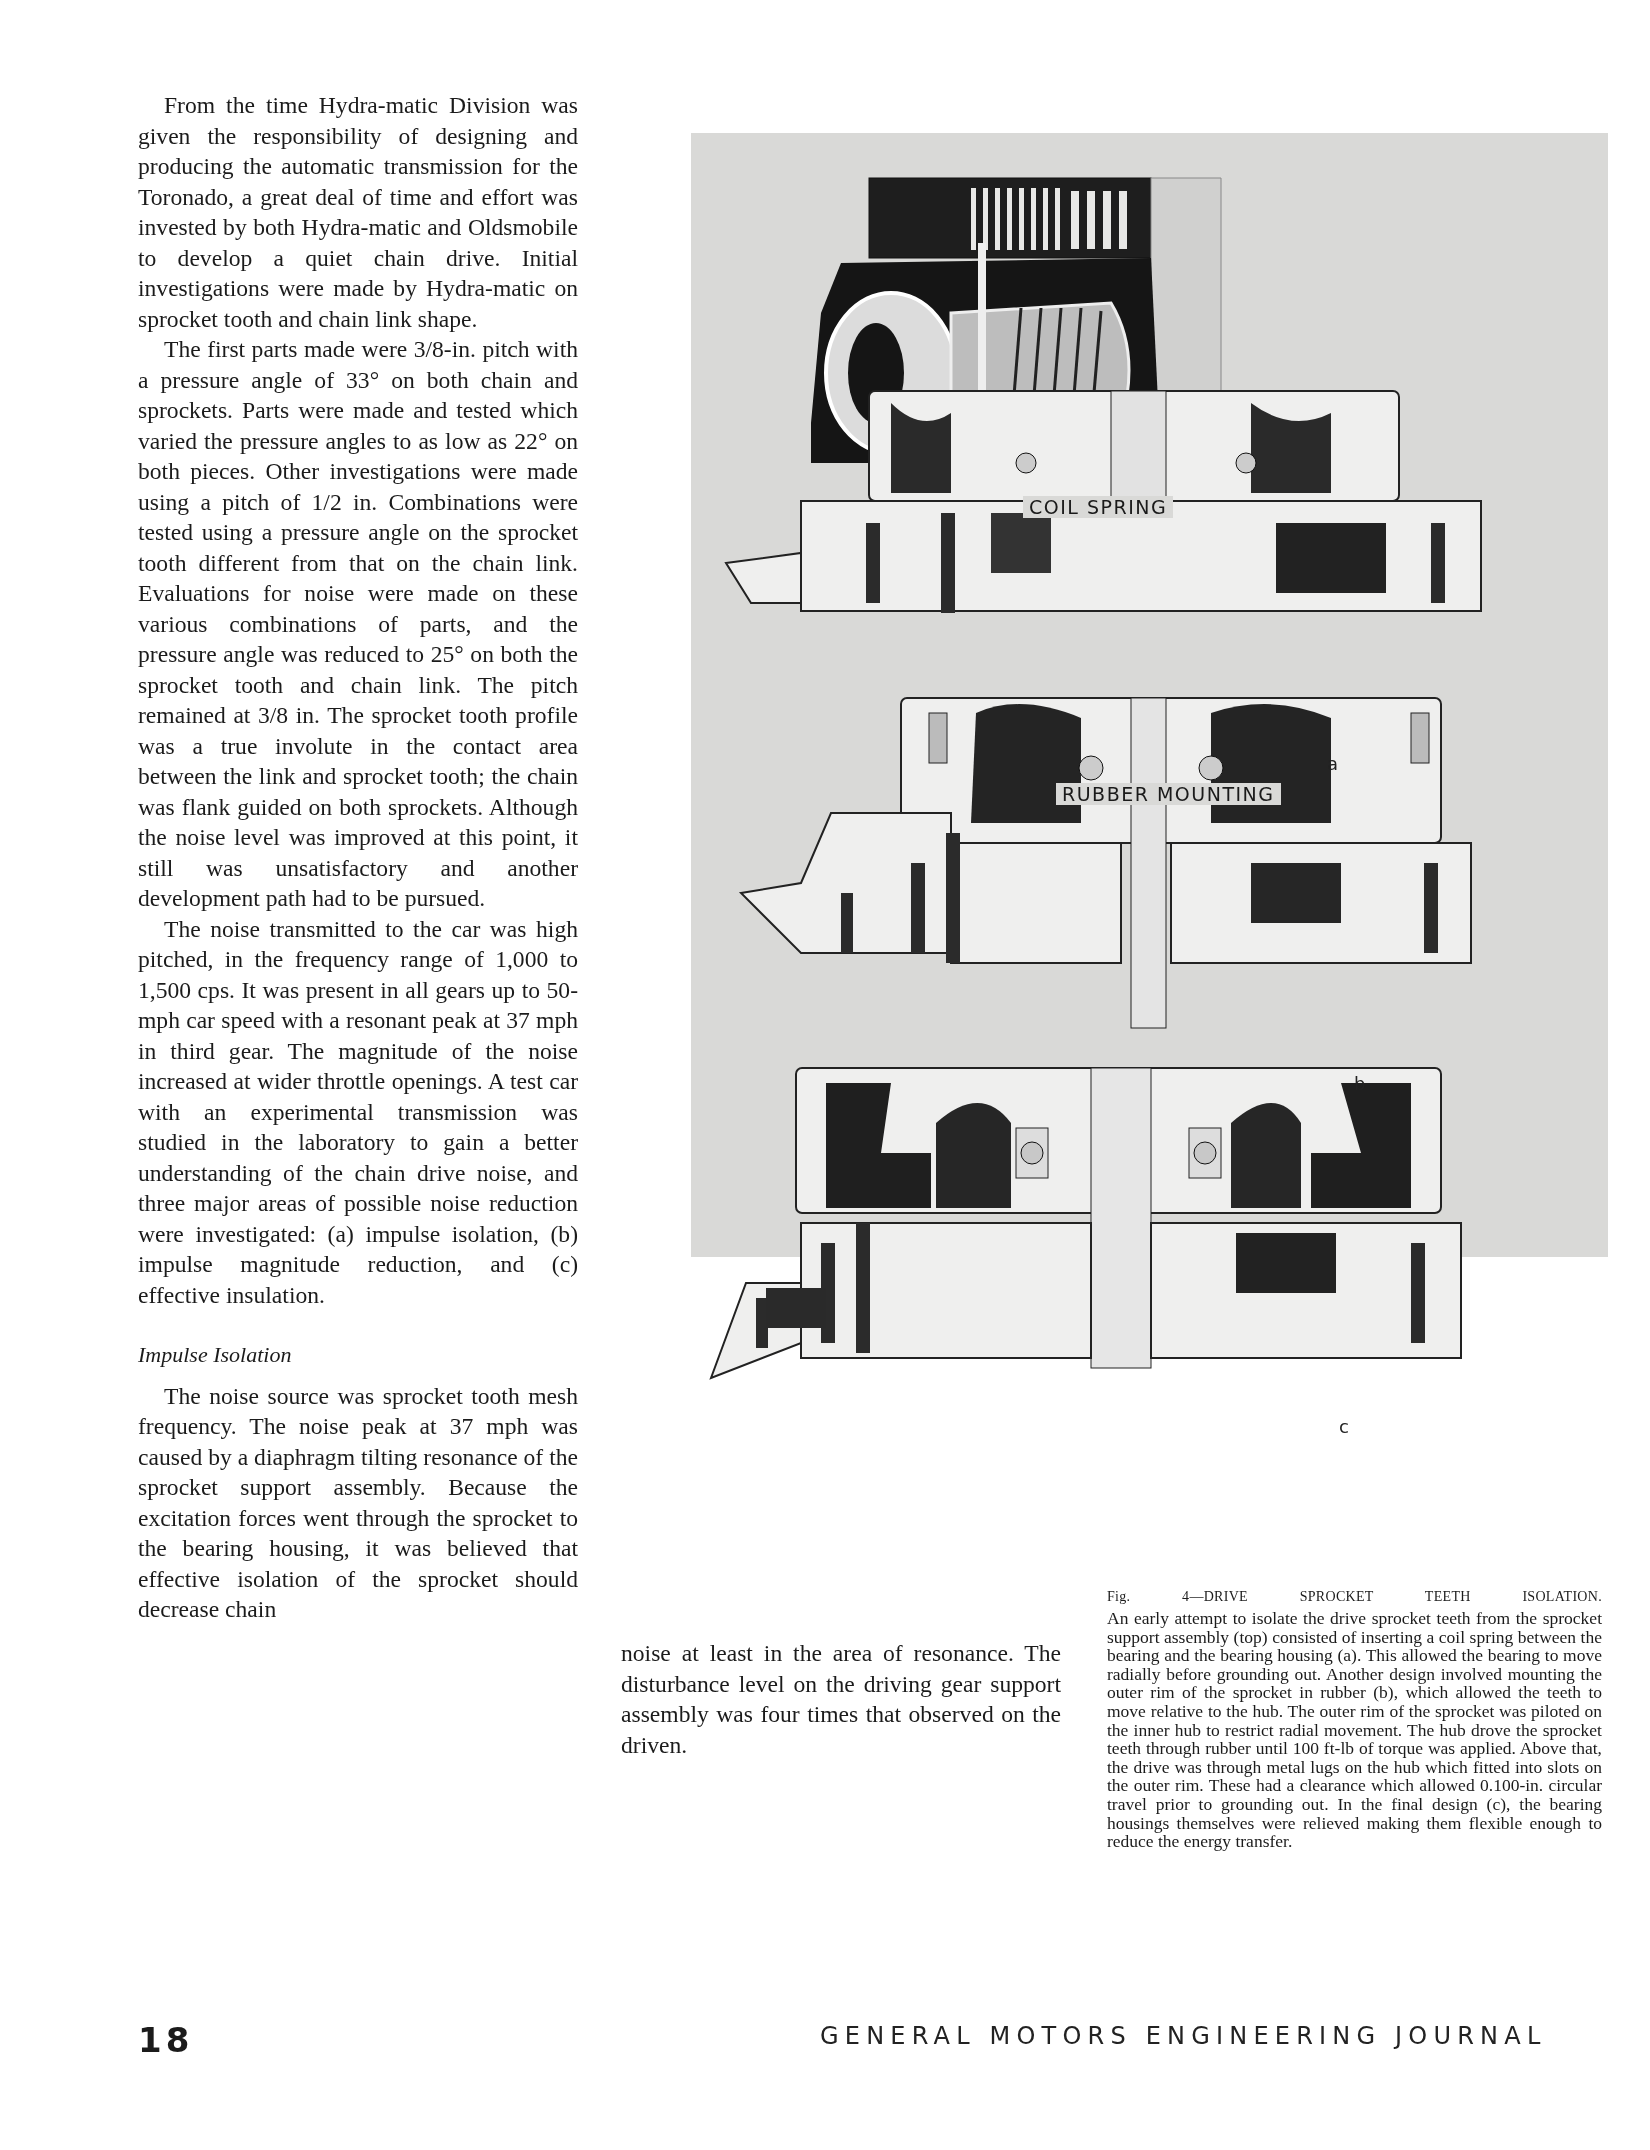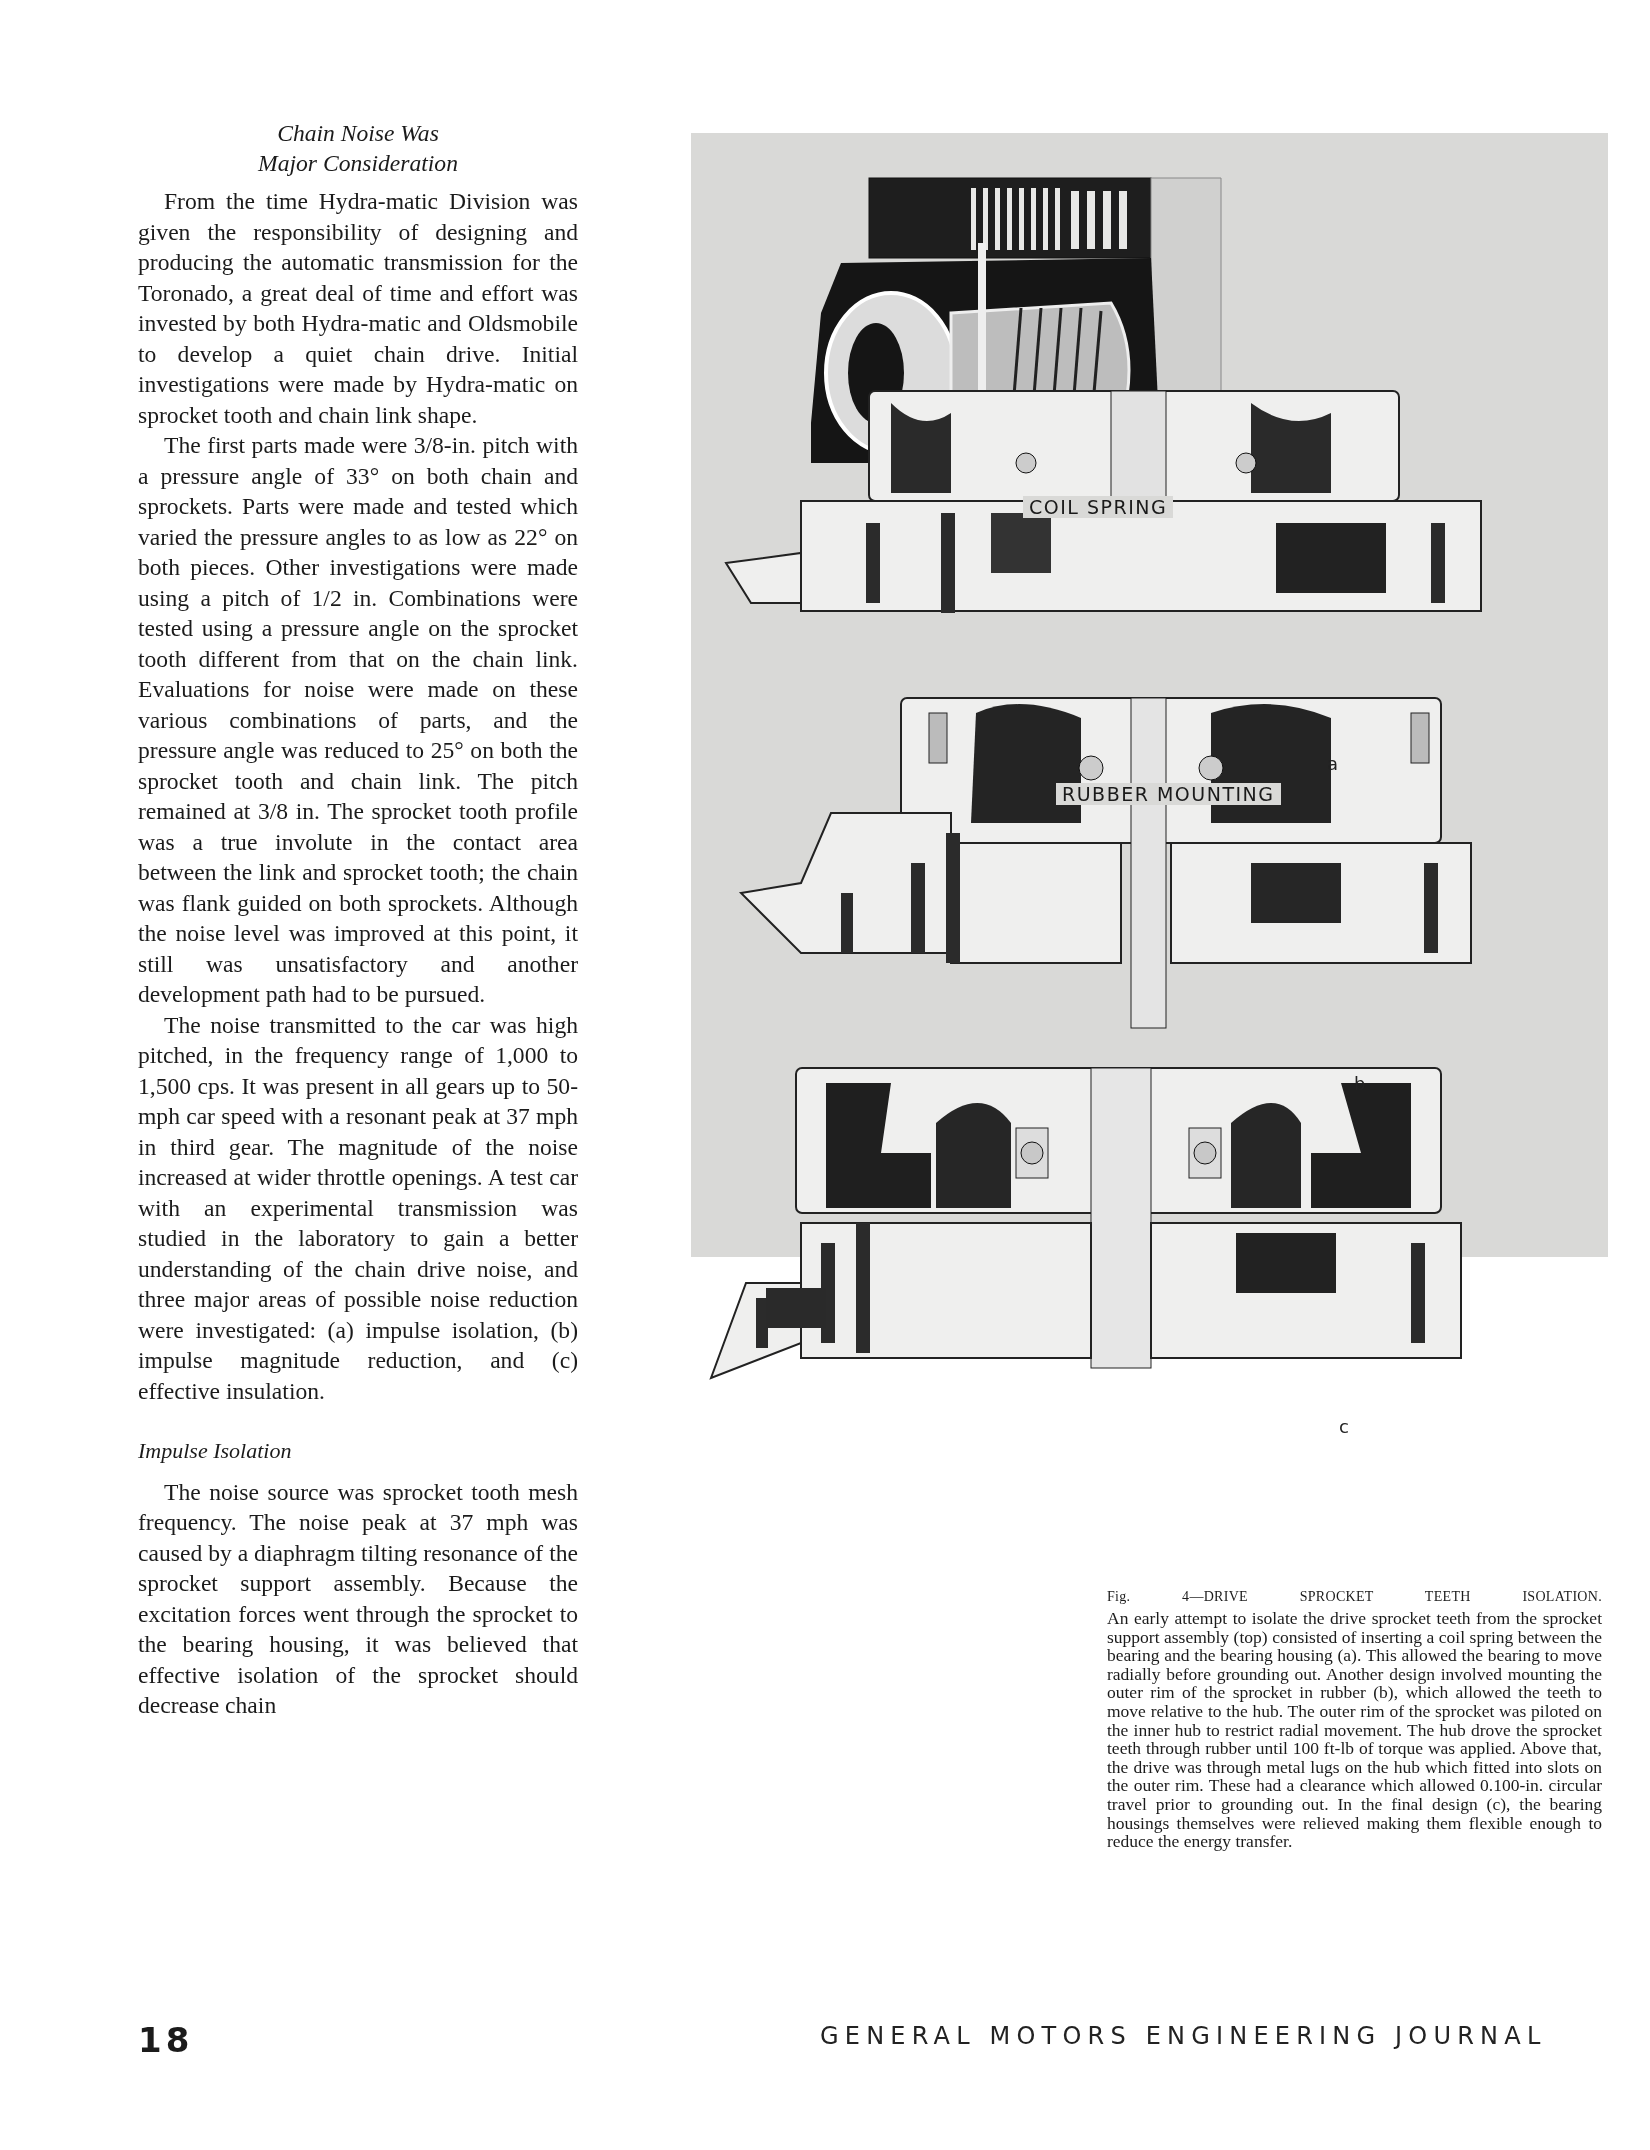--- a/index.html
+++ b/index.html
@@ -35,32 +35,29 @@
     }
     #journal-title {
       position: absolute; left: 820px; top: 2022px; font-family: "DejaVu Sans", sans-serif;
       font-size: 24px; letter-spacing: 6.2px; color: #222;
     }
   </style>
 </head>
 <body>
 
 <div id="col1" class="col">
-  <div class="subhead">
-    <div>Chain Noise Was</div>
-    <div>Major Consideration</div>
-  </div>
   <p class="ind">From the time Hydra-matic Division was given the responsibility of designing and producing the automatic transmission for the Toronado, a great deal of time and effort was invested by both Hydra-matic and Oldsmobile to develop a quiet chain drive. Initial investigations were made by Hydra-matic on sprocket tooth and chain link shape.</p>
   <p class="ind">The first parts made were 3/8-in. pitch with a pressure angle of 33° on both chain and sprockets. Parts were made and tested which varied the pressure angles to as low as 22° on both pieces. Other investigations were made using a pitch of 1/2 in. Combinations were tested using a pressure angle on the sprocket tooth different from that on the chain link. Evaluations for noise were made on these various combinations of parts, and the pressure angle was reduced to 25° on both the sprocket tooth and chain link. The pitch remained at 3/8 in. The sprocket tooth profile was a true involute in the contact area between the link and sprocket tooth; the chain was flank guided on both sprockets. Although the noise level was improved at this point, it still was unsatisfactory and another development path had to be pursued.</p>
   <p class="ind">The noise transmitted to the car was high pitched, in the frequency range of 1,000 to 1,500 cps. It was present in all gears up to 50-mph car speed with a resonant peak at 37 mph in third gear. The magnitude of the noise increased at wider throttle openings. A test car with an experimental transmission was studied in the laboratory to gain a better understanding of the chain drive noise, and three major areas of possible noise reduction were investigated: (a) impulse isolation, (b) impulse magnitude reduction, and (c) effective insulation.</p>
   <div class="subhead-left">Impulse Isolation</div>
   <p class="ind">The noise source was sprocket tooth mesh frequency. The noise peak at 37 mph was caused by a diaphragm tilting resonance of the sprocket support assembly. Because the excitation forces went through the sprocket to the bearing housing, it was believed that effective isolation of the sprocket should decrease chain</p>
 </div>
 
 <div id="col2" class="col">
+  <p>noise at least in the area of resonance. The disturbance level on the driving gear support assembly was four times that observed on the driven.</p>
 </div>
 
 <div id="figure">
   <svg width="917" height="1408" viewBox="0 0 917 1408">
 
     <g>
       <rect x="178" y="45" width="282" height="80" fill="#1e1e1e" stroke="#111"></rect>
       <g fill="#e8e8e6">
         <rect x="280" y="55" width="5" height="62"></rect>
           <rect x="292" y="55" width="5" height="62"></rect>

